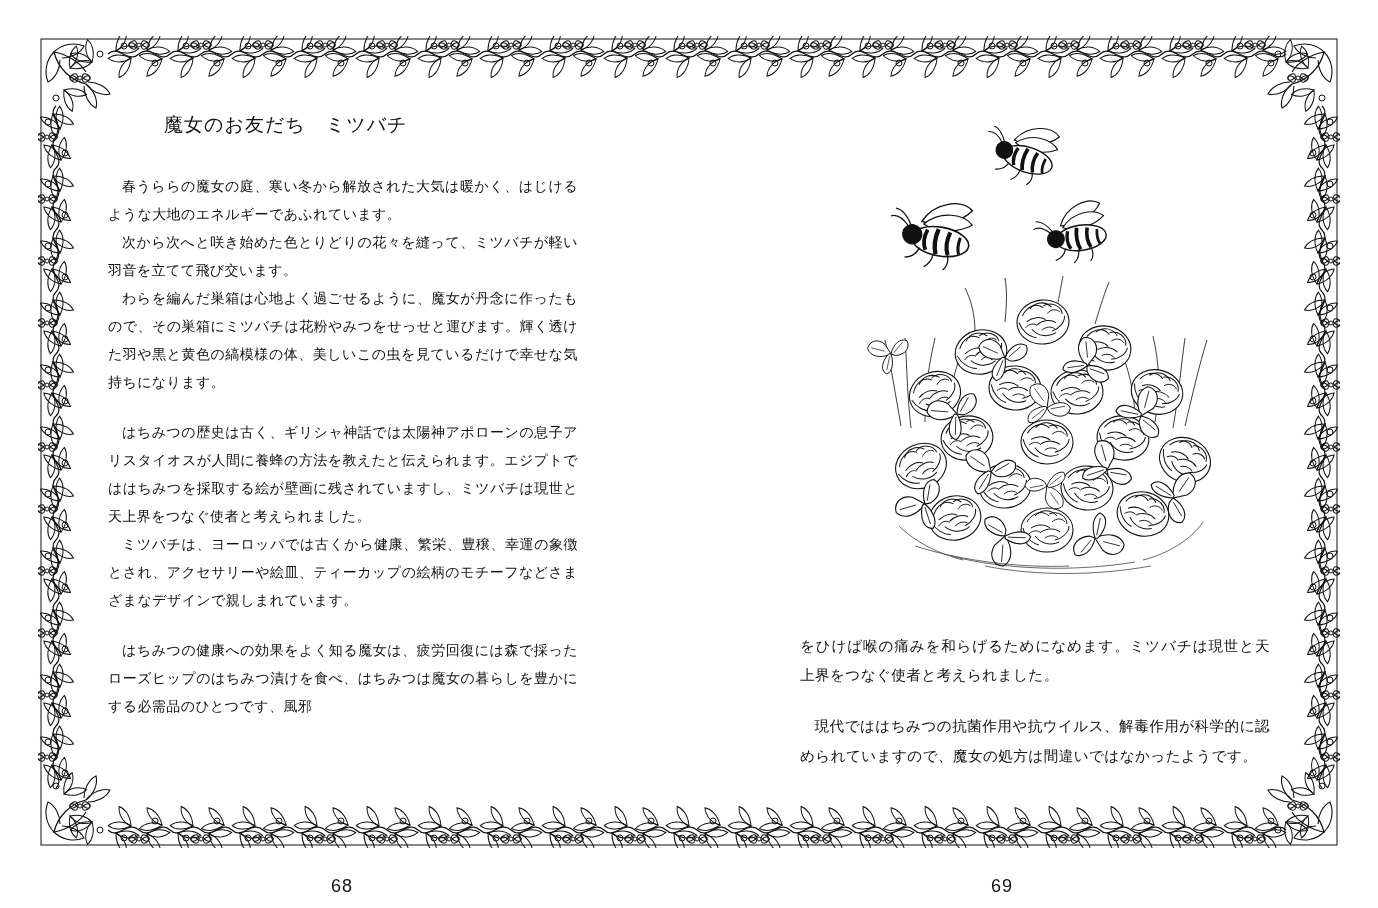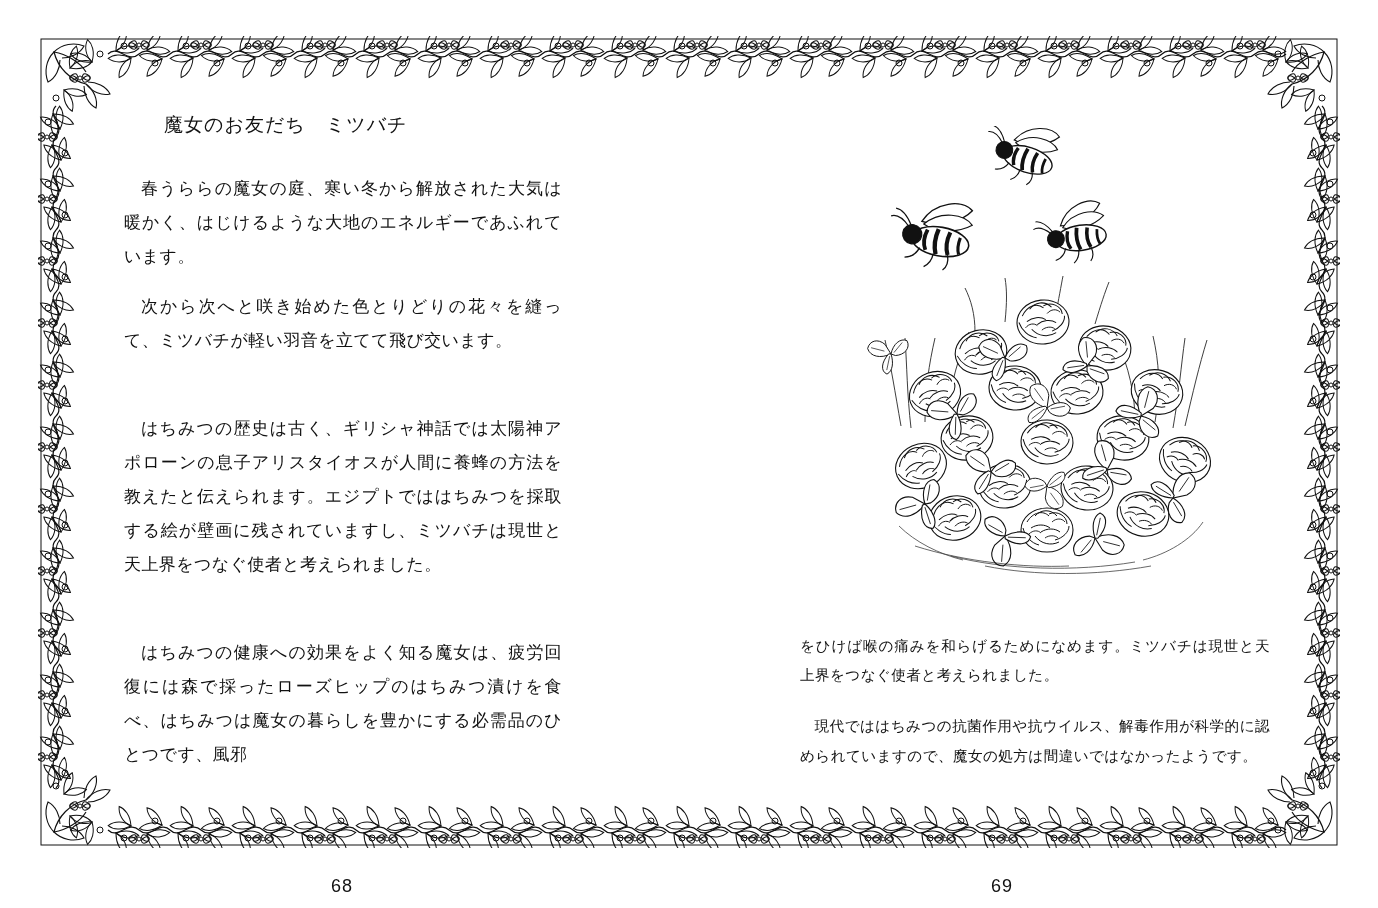--- a/index.html
+++ b/index.html
@@ -46,23 +46,23 @@
   .article-title {
     font-size: 19px;
     letter-spacing: 1px;
     margin: 0 0 34px 0;
     padding-left: 56px;
     font-weight: normal;
     color: #111;
   }
 
   .body-text p {
-    font-size: 17px;
+    font-size: 14px;
     line-height: 2.0;
-    margin: 16px;
+    margin: 0;
     text-align: justify;
     text-indent: 1em;
     letter-spacing: 0.4px;
     color: #111;
   }
   .para-gap { height: 22px; }
 
   .right-col-text {
     position: absolute;
     left: 800px;
@@ -409,22 +409,24 @@
     </svg>
   </div>
 
   <div class="spread">
 
     <div class="page-left">
       <h1 class="article-title">魔女のお友だち　ミツバチ</h1>
       <div class="body-text">
         <p>春うららの魔女の庭、寒い冬から解放された大気は暖かく、はじけるような大地のエネルギーであふれています。</p>
         <p>次から次へと咲き始めた色とりどりの花々を縫って、ミツバチが軽い羽音を立てて飛び交います。</p>
+        <p>わらを編んだ巣箱は心地よく過ごせるように、魔女が丹念に作ったもので、その巣箱にミツバチは花粉やみつをせっせと運びます。輝く透けた羽や黒と黄色の縞模様の体、美しいこの虫を見ているだけで幸せな気持ちになります。</p>
         <div class="para-gap"></div>
         <p>はちみつの歴史は古く、ギリシャ神話では太陽神アポローンの息子アリスタイオスが人間に養蜂の方法を教えたと伝えられます。エジプトでははちみつを採取する絵が壁画に残されていますし、ミツバチは現世と天上界をつなぐ使者と考えられました。</p>
+        <p>ミツバチは、ヨーロッパでは古くから健康、繁栄、豊穣、幸運の象徴とされ、アクセサリーや絵皿、ティーカップの絵柄のモチーフなどさまざまなデザインで親しまれています。</p>
         <div class="para-gap"></div>
         <p>はちみつの健康への効果をよく知る魔女は、疲労回復には森で採ったローズヒップのはちみつ漬けを食べ、はちみつは魔女の暮らしを豊かにする必需品のひとつです、風邪</p>
       </div>
     </div>
 
     <div class="illustration">
       <svg width="420" height="460" viewBox="0 0 420 460" xmlns="http://www.w3.org/2000/svg">
         <defs>
           <g id="bee">
 

